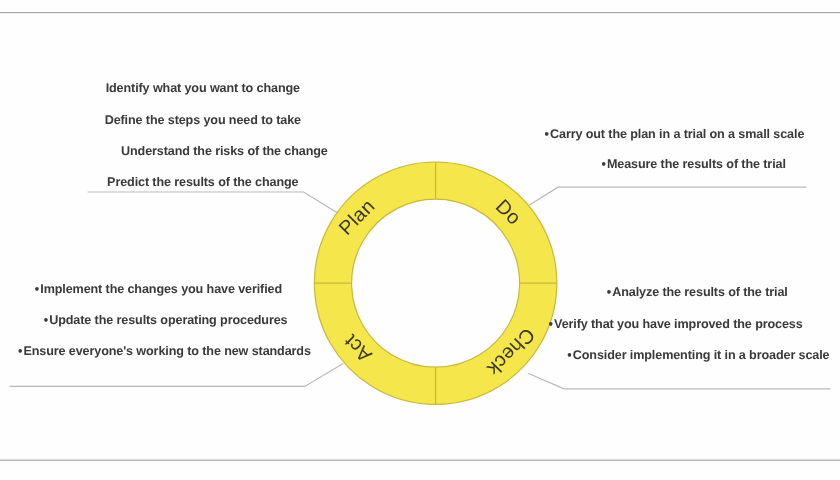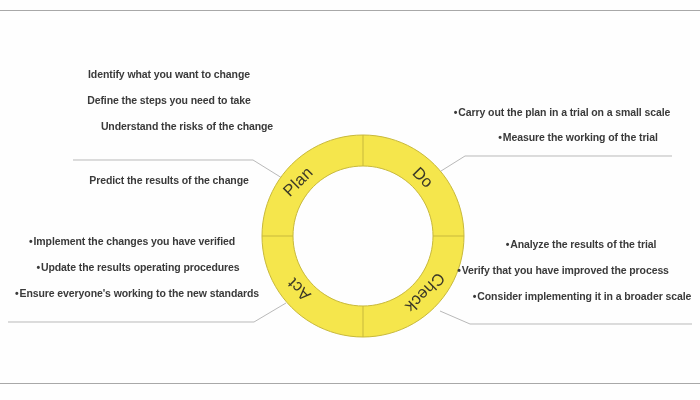--- a/index.html
+++ b/index.html
@@ -48,26 +48,26 @@
 
 <div class="stage-label" style="left:277px; top:172px; width:42px; text-align:center; transform: rotate(-45deg);">Plan</div>
 <div class="stage-label" style="left:408px; top:168px; width:30px; text-align:center; transform: rotate(45deg);">Do</div>
 <div class="stage-label" style="left:399px; top:283px; width:52px; text-align:center; transform: rotate(135deg);">Check</div>
 <div class="stage-label" style="left:282px; top:280px; width:34px; text-align:center; transform: rotate(-135deg);">Act</div>
 
 <div>
   <div class="note c" style="left:169px; top:68px;">Identify what you want to change</div>
   <div class="note c" style="left:169px; top:94px;">Define the steps you need to take</div>
   <div class="note c" style="left:169px; top:120px;margin-left:18px;">Understand the risks of the change</div>
-  <div class="note c" style="left:169px; top:146px;margin-top:28px;">Predict the results of the change</div>
+  <div class="note c" style="left:169px; top:146px;">Predict the results of the change</div>
 </div>
 
 <div>
   <div class="note c bullet" style="left:562px; top:106px;"><span>Carry out the plan in a trial on a small scale</span></div>
-  <div class="note c bullet" style="left:578px; top:131px;"><span>Measure the working of the trial</span></div>
+  <div class="note c bullet" style="left:578px; top:131px;"><span>Measure the results of the trial</span></div>
 </div>
 
 <div>
   <div class="note c bullet" style="left:581px; top:238px;"><span>Analyze the results of the trial</span></div>
   <div class="note c bullet" style="left:550px; top:264px;margin-left:13px;"><span>Verify that you have improved the process</span></div>
   <div class="note c bullet" style="left:582px; top:290px;"><span>Consider implementing it in a broader scale</span></div>
 </div>
 
 <div>
   <div class="note c bullet" style="left:132px; top:235px;"><span>Implement the changes you have verified</span></div>

